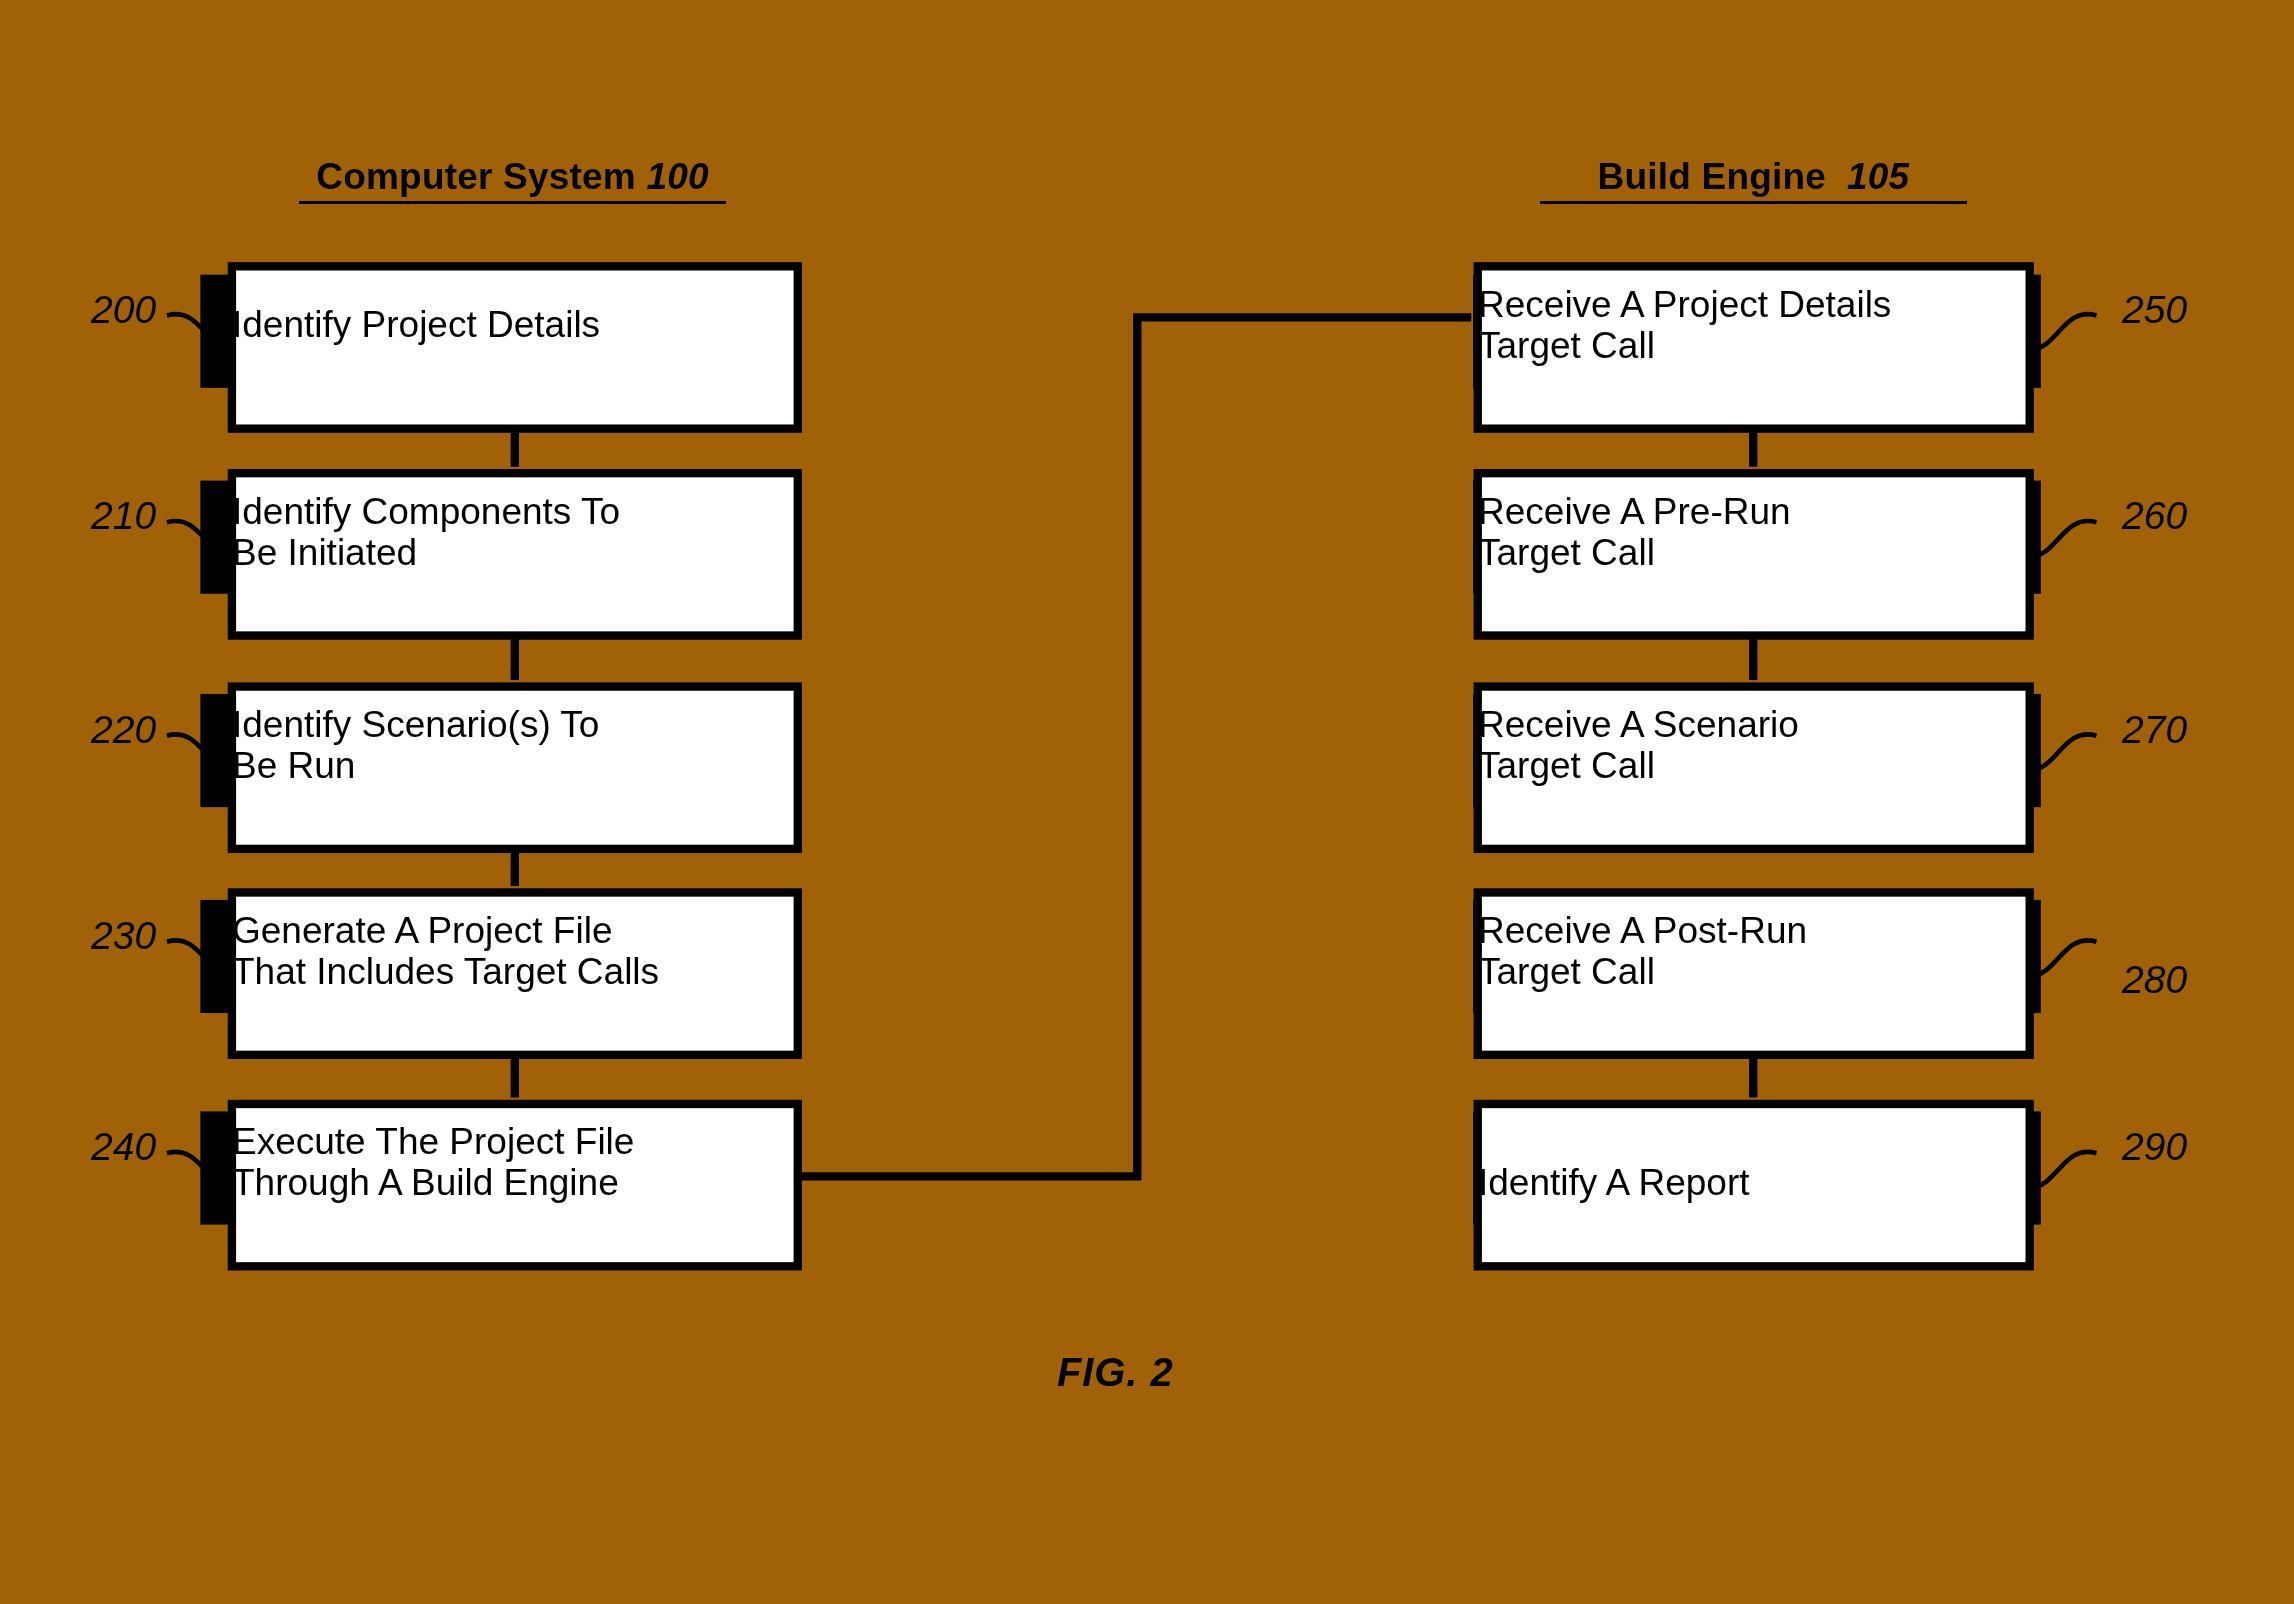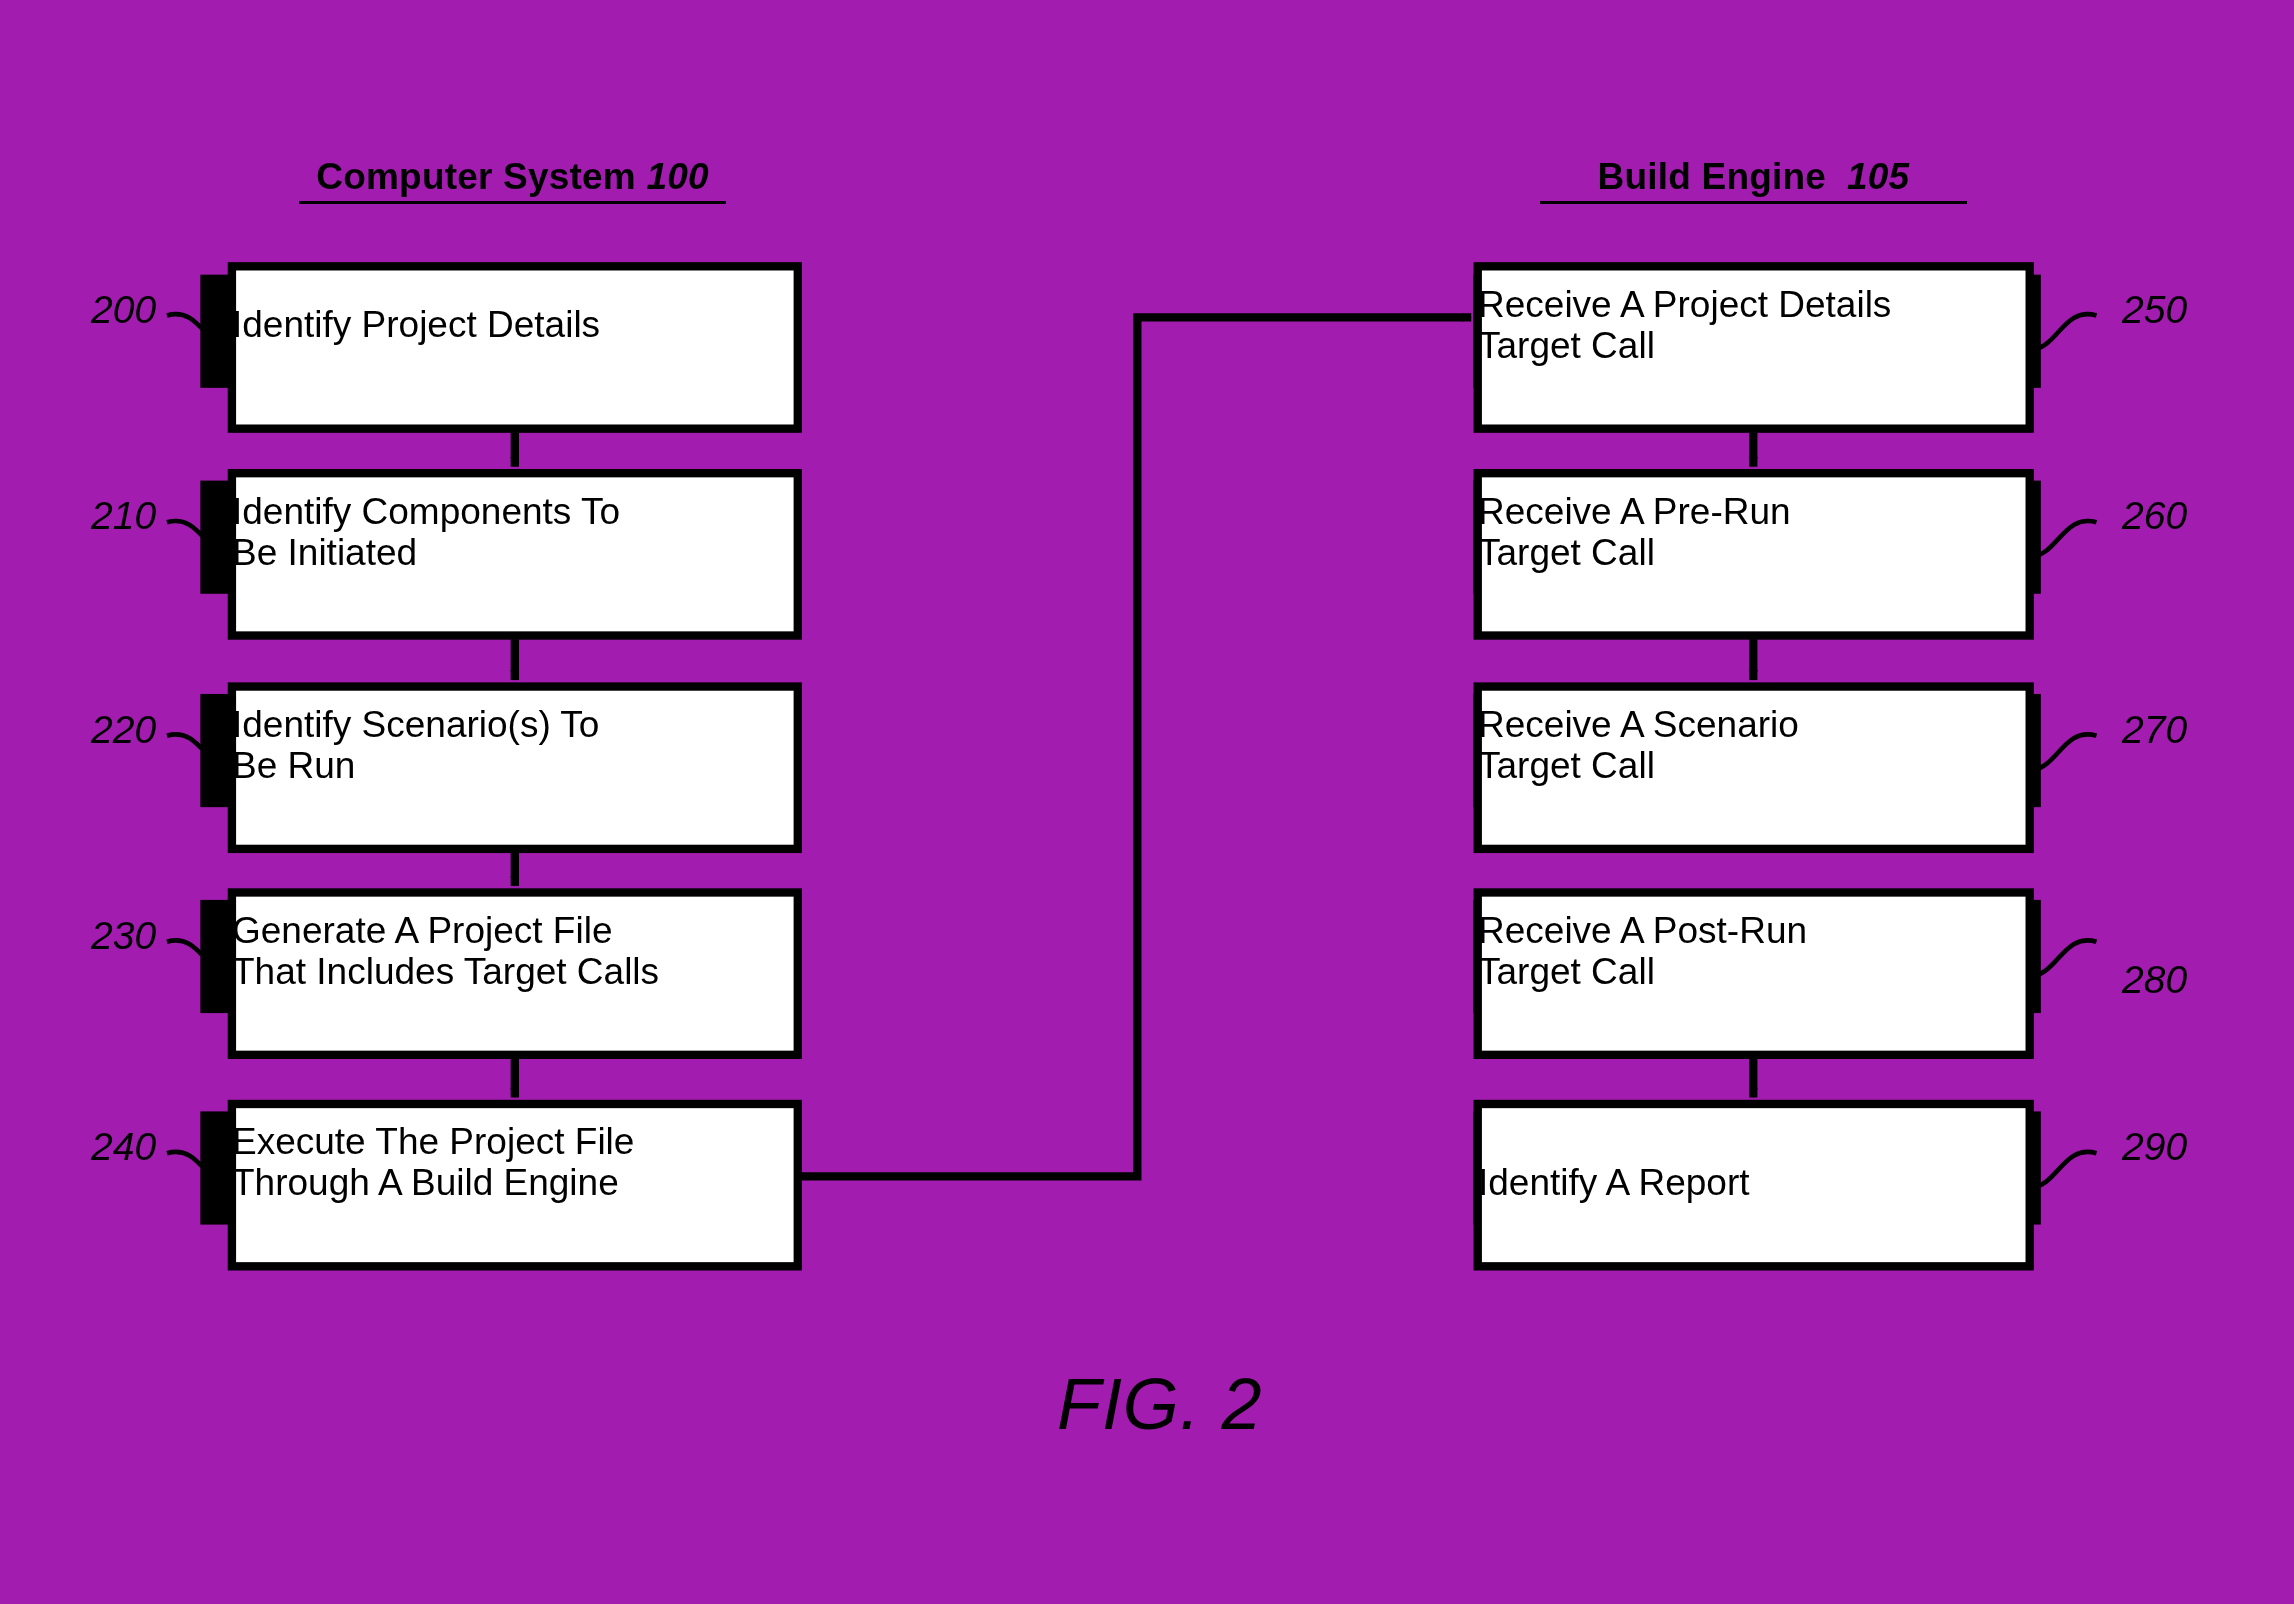--- a/index.html
+++ b/index.html
@@ -4,21 +4,21 @@
 <style>
   html, body {
     margin: 0;
     padding: 0;
     background: #ffffff;
   }
   #figure {
     position: relative;
     width: 2295px;
     height: 1605px;
-    background: #a21caf;
+    background: #a16207;
     font-family: "Liberation Sans", sans-serif;
     overflow: hidden;
   }
   #figure svg {
     position: absolute;
     top: 0; left: 0;
     width: 2295px;
     height: 1605px;
   }
   .col-title {
@@ -51,26 +51,25 @@
   .ref-num {
     position: absolute;
     font-style: italic;
     font-size: 39px;
     color: #000;
     white-space: nowrap;
   }
   .fig-caption {
     position: absolute;
     font-style: italic;
-    font-weight: normal;
-    font-size: 72px;
+    font-weight: bold;
+    font-size: 40px;
     color: #000;
     white-space: nowrap;
     letter-spacing: 0.9px;
-    margin-top: 13px;
   }
 </style>
 </head>
 <body>
 
 <div id="figure">
 
   <svg viewBox="0 0 2474 1730" xmlns="http://www.w3.org/2000/svg">
     <defs>
       <marker id="arrowhead" markerWidth="12" markerHeight="12" refX="10.5" refY="5" orient="auto" markerUnits="userSpaceOnUse">

